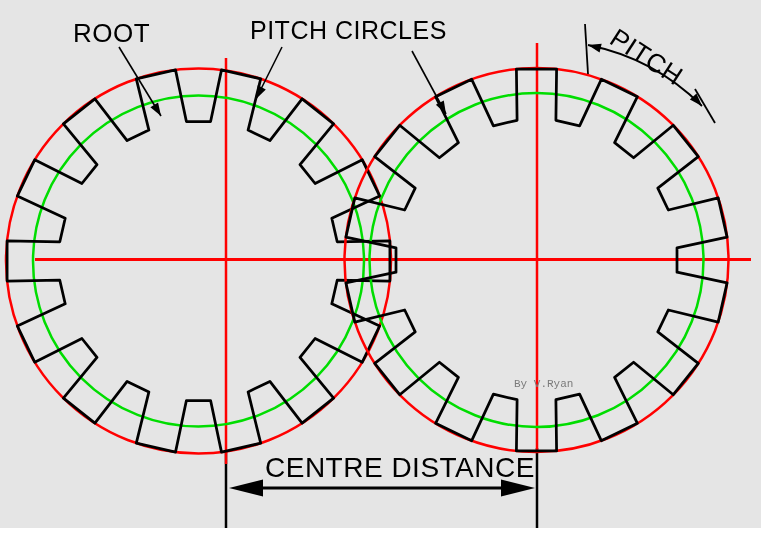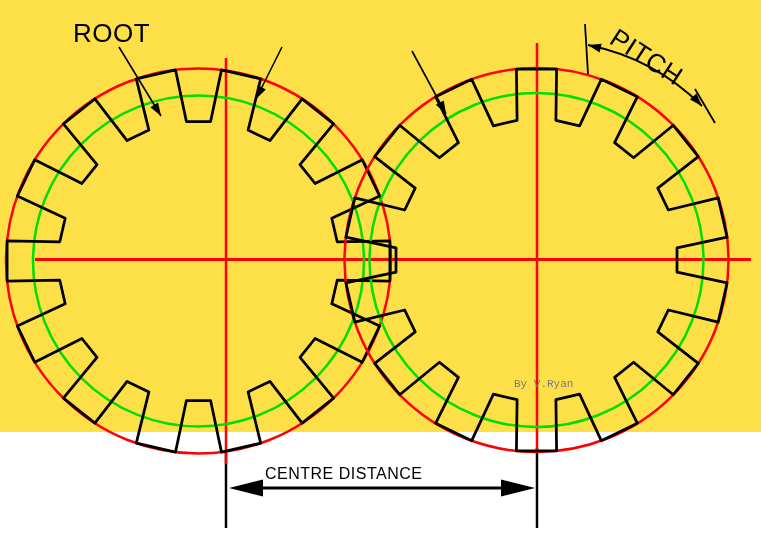--- a/index.html
+++ b/index.html
@@ -1,17 +1,17 @@
 <!DOCTYPE html>
 <html><head>
 <meta charset="utf-8">
 <style>
   html,body{margin:0;padding:0;background:#ffffff;}
   body{width:761px;height:535px;overflow:hidden;}
-  .stage{position:relative;width:761px;height:432px;font-family:"Liberation Sans",sans-serif;background:#fde047;}
+  .stage{position:relative;width:761px;height:528px;font-family:"Liberation Sans",sans-serif;background:#e5e5e5;}
   .stage svg{position:absolute;left:0;top:0;}
   .lbl{position:absolute;line-height:1;white-space:nowrap;color:#000;letter-spacing:0.5px;transform-origin:left top;}
   .lbl.credit{letter-spacing:0;}
 </style>
 </head>
 <body>
 
 <div class="stage">
   <svg id="drawing" width="761" height="535" viewBox="0 0 761 535">
       <line x1="226" y1="452" x2="226" y2="528" stroke="#000000" stroke-width="2.5" stroke-linecap="butt"></line>
@@ -34,16 +34,17 @@
       <line x1="249" y1="488" x2="515" y2="488" stroke="#000000" stroke-width="3" stroke-linecap="butt"></line>
       <polygon points="229,488 263,479.5 263,496.5" fill="#000000"></polygon>
       <polygon points="535,488 501,496.5 501,479.5" fill="#000000"></polygon>
       <path d="M588,45 A224,224 0 0 1 702,106" fill="none" stroke="#000000" stroke-width="1.8"></path>
       <polygon points="588,45 601.6936325164827,43.68302296773022 599.5773534985594,52.43067197293713" fill="#000000"></polygon>
       <polygon points="702,106 689.8654786543374,99.51899763063943 696.4690474348632,93.40402589228577" fill="#000000"></polygon>
       <line x1="585" y1="24" x2="588" y2="74" stroke="#000000" stroke-width="1.8" stroke-linecap="butt"></line>
       <line x1="695" y1="89" x2="715" y2="123" stroke="#000000" stroke-width="1.8" stroke-linecap="butt"></line>
     </svg>
   <div class="lbl" style="left: 73px; top: 20px; font-size: 26px;">ROOT</div>
+  <div class="lbl" style="left: 250px; top: 18px; font-size: 25px;">PITCH CIRCLES</div>
   <div class="lbl" style="left: 620px; top: 24px; font-size: 26px; transform: rotate(33deg);">PITCH</div>
-  <div class="lbl" style="left: 265px; top: 466px; font-size: 16px;">CENTRE DISTANCE</div>
+  <div class="lbl" style="left: 265px; top: 454px; font-size: 28px;">CENTRE DISTANCE</div>
   <div class="lbl credit" style="left: 514px; top: 379px; font-size: 11px; color: rgb(122, 122, 122); font-family: Liberation Mono, monospace;">By V.Ryan</div>
 </div>
 
 </body></html>

